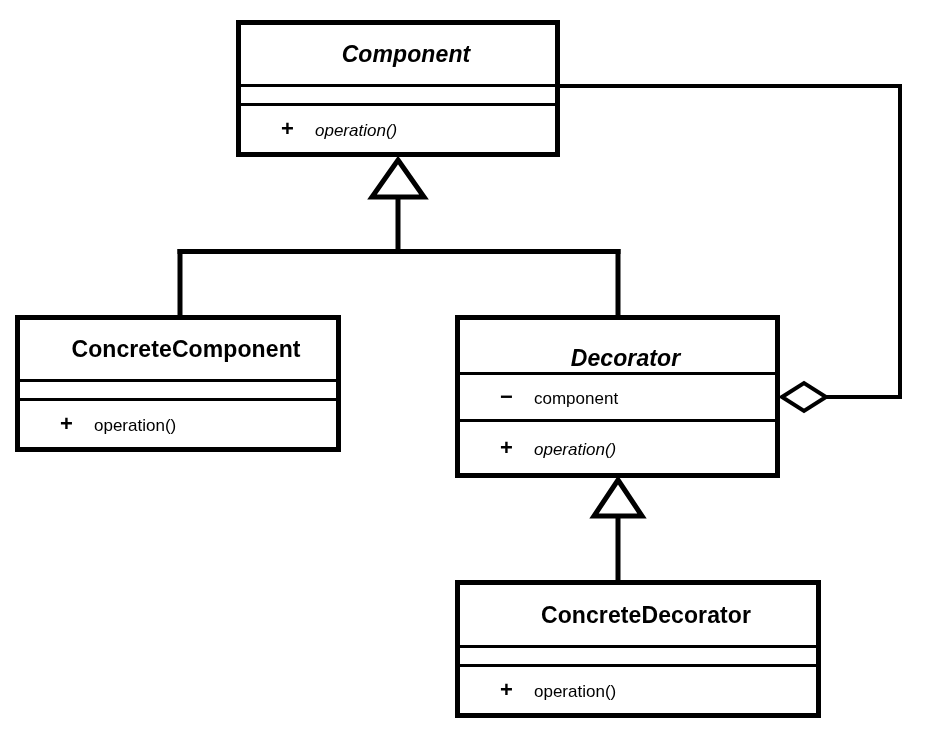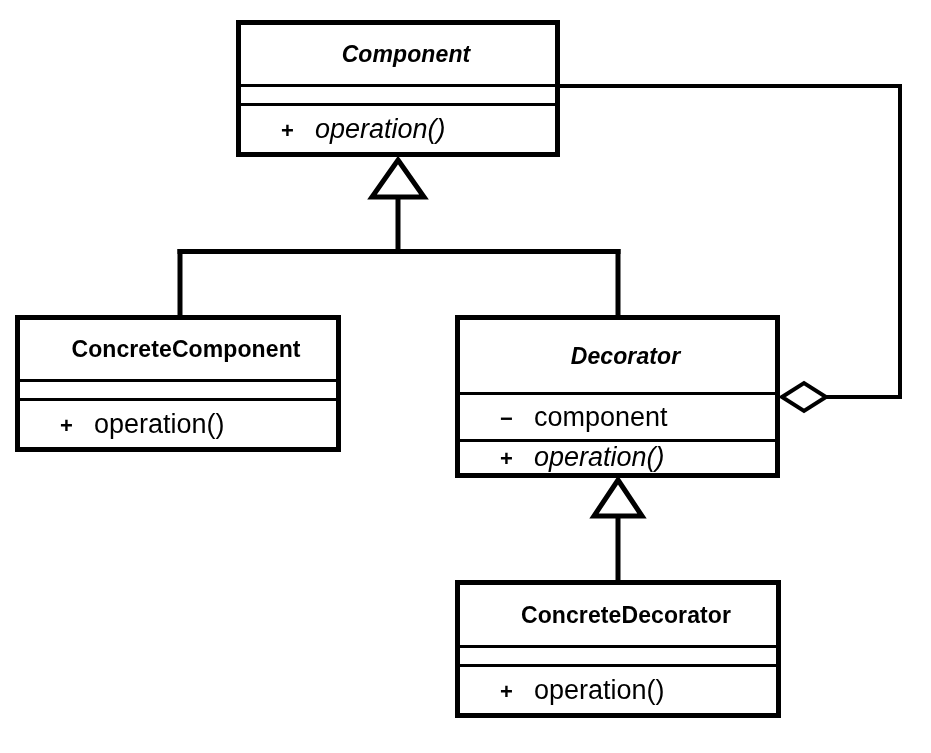--- a/index.html
+++ b/index.html
@@ -65,21 +65,21 @@
     padding-left: 24px;
   }
   .uml-visibility {
     font-size: 22px;
     font-weight: bold;
     width: 34px;
     flex: 0 0 34px;
     font-style: normal;
   }
   .uml-member-name {
-    font-size: 27px;
+    font-size: 17px;
     font-weight: normal;
   }
   .uml-member-name.abstract-member {
     font-style: italic;
   }
   .empty-compartment {
     min-height: 14px;
   }
 </style>
 </head>
@@ -133,38 +133,38 @@
     <div class="uml-compartment divider-top empty-compartment" style="height:19px;"></div>
     <div class="uml-compartment divider-top" style="flex:1 1 auto;">
       <div class="uml-member">
         <span class="uml-visibility">+</span>
         <span class="uml-member-name">operation()</span>
       </div>
     </div>
   </div>
 
   <div class="uml-class" style="left:455px; top:315px; width:325px; height:163px;">
-    <div class="uml-compartment name-compartment" style="height:72px;">
+    <div class="uml-compartment name-compartment" style="height:52px;align-items:flex-end;">
       <span class="uml-class-name abstract-name">Decorator</span>
     </div>
     <div class="uml-compartment divider-top" style="height:47px;">
       <div class="uml-member">
         <span class="uml-visibility">−</span>
         <span class="uml-member-name">component</span>
       </div>
     </div>
     <div class="uml-compartment divider-top" style="flex:1 1 auto;">
       <div class="uml-member">
         <span class="uml-visibility">+</span>
         <span class="uml-member-name abstract-member">operation()</span>
       </div>
     </div>
   </div>
 
-  <div class="uml-class" style="left:455px; top:580px; width:326px; height:138px;">
+  <div class="uml-class" style="left:455px; top:580px; width:366px; height:138px;">
     <div class="uml-compartment name-compartment" style="height:60px;">
       <span class="uml-class-name">ConcreteDecorator</span>
     </div>
     <div class="uml-compartment divider-top empty-compartment" style="height:19px;"></div>
     <div class="uml-compartment divider-top" style="flex:1 1 auto;">
       <div class="uml-member">
         <span class="uml-visibility">+</span>
         <span class="uml-member-name">operation()</span>
       </div>
     </div>

